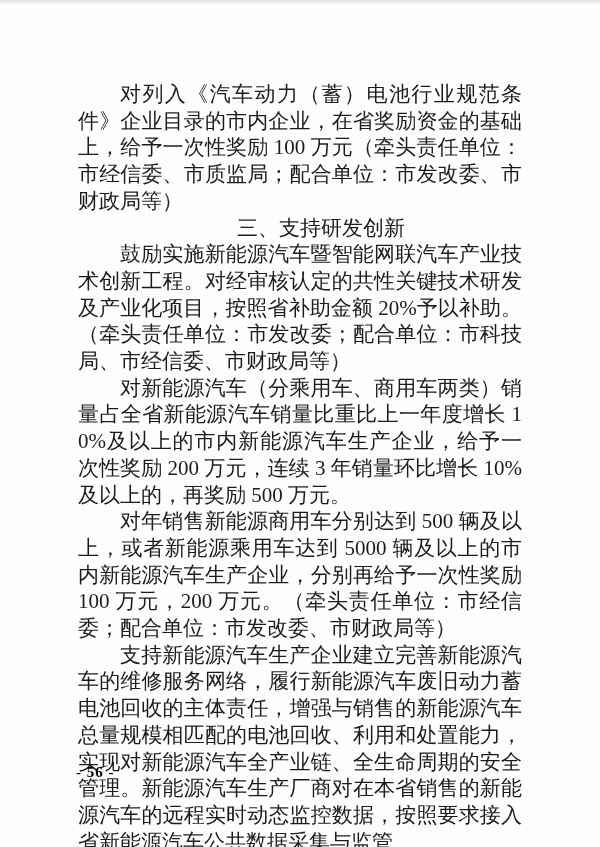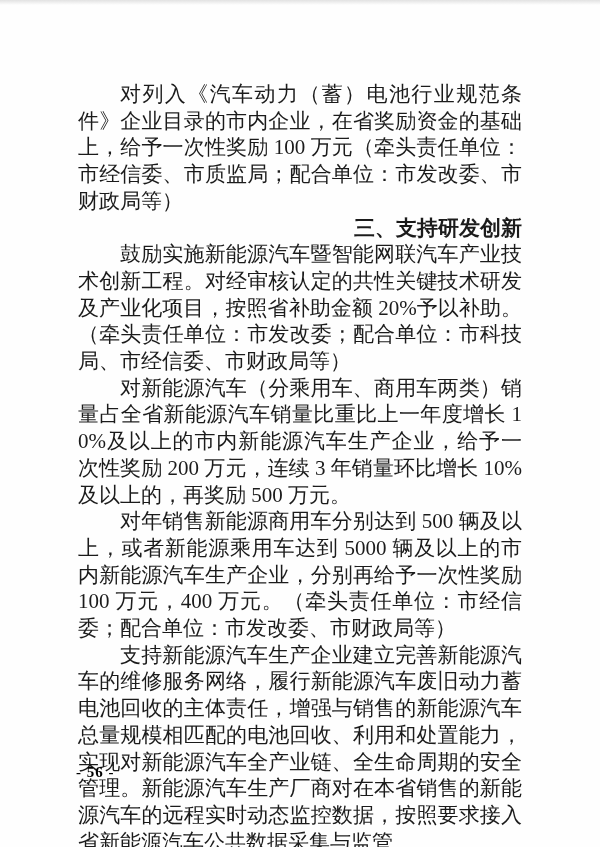--- a/index.html
+++ b/index.html
@@ -33,22 +33,22 @@
   .content p {
     margin: 0;
     font-size: 21px;
     line-height: 26.7px;
     text-align: justify;
     text-justify: inter-ideograph;
     text-indent: 2em;
     word-break: break-all;
   }
   .content p.heading {
-    font-weight: bold;
-    text-align: right;
+    font-weight: normal;
+    text-align: center;
   }
   .footer-pagenum {
     position: absolute;
     left: 76px;
     top: 764px;
     font-size: 15px;
     font-weight: bold;
     letter-spacing: 1px;
     color: #000000;
   }
@@ -57,18 +57,18 @@
 <body>
 
 <div class="page">
   <div class="scan-edge-top"></div>
 
   <div class="content">
     <p class="body">对列入《汽车动力（蓄）电池行业规范条件》企业目录的市内企业，在省奖励资金的基础上，给予一次性奖励 100 万元（牵头责任单位：市经信委、市质监局；配合单位：市发改委、市财政局等）</p>
     <p class="heading">三、支持研发创新</p>
     <p class="body">鼓励实施新能源汽车暨智能网联汽车产业技术创新工程。对经审核认定的共性关键技术研发及产业化项目，按照省补助金额 20%予以补助。（牵头责任单位：市发改委；配合单位：市科技局、市经信委、市财政局等）</p>
     <p class="body">对新能源汽车（分乘用车、商用车两类）销量占全省新能源汽车销量比重比上一年度增长 10%及以上的市内新能源汽车生产企业，给予一次性奖励 200 万元，连续 3 年销量环比增长 10%及以上的，再奖励 500 万元。</p>
-    <p class="body">对年销售新能源商用车分别达到 500 辆及以上，或者新能源乘用车达到 5000 辆及以上的市内新能源汽车生产企业，分别再给予一次性奖励 100 万元，400 万元。（牵头责任单位：市经信委；配合单位：市发改委、市财政局等）</p>
+    <p class="body">对年销售新能源商用车分别达到 500 辆及以上，或者新能源乘用车达到 5000 辆及以上的市内新能源汽车生产企业，分别再给予一次性奖励 100 万元，200 万元。（牵头责任单位：市经信委；配合单位：市发改委、市财政局等）</p>
     <p class="body">支持新能源汽车生产企业建立完善新能源汽车的维修服务网络，履行新能源汽车废旧动力蓄电池回收的主体责任，增强与销售的新能源汽车总量规模相匹配的电池回收、利用和处置能力，实现对新能源汽车全产业链、全生命周期的安全管理。新能源汽车生产厂商对在本省销售的新能源汽车的远程实时动态监控数据，按照要求接入省新能源汽车公共数据采集与监管</p>
   </div>
 
   <div class="footer-pagenum">- 56 -</div>
 </div>
 
 </body></html>

